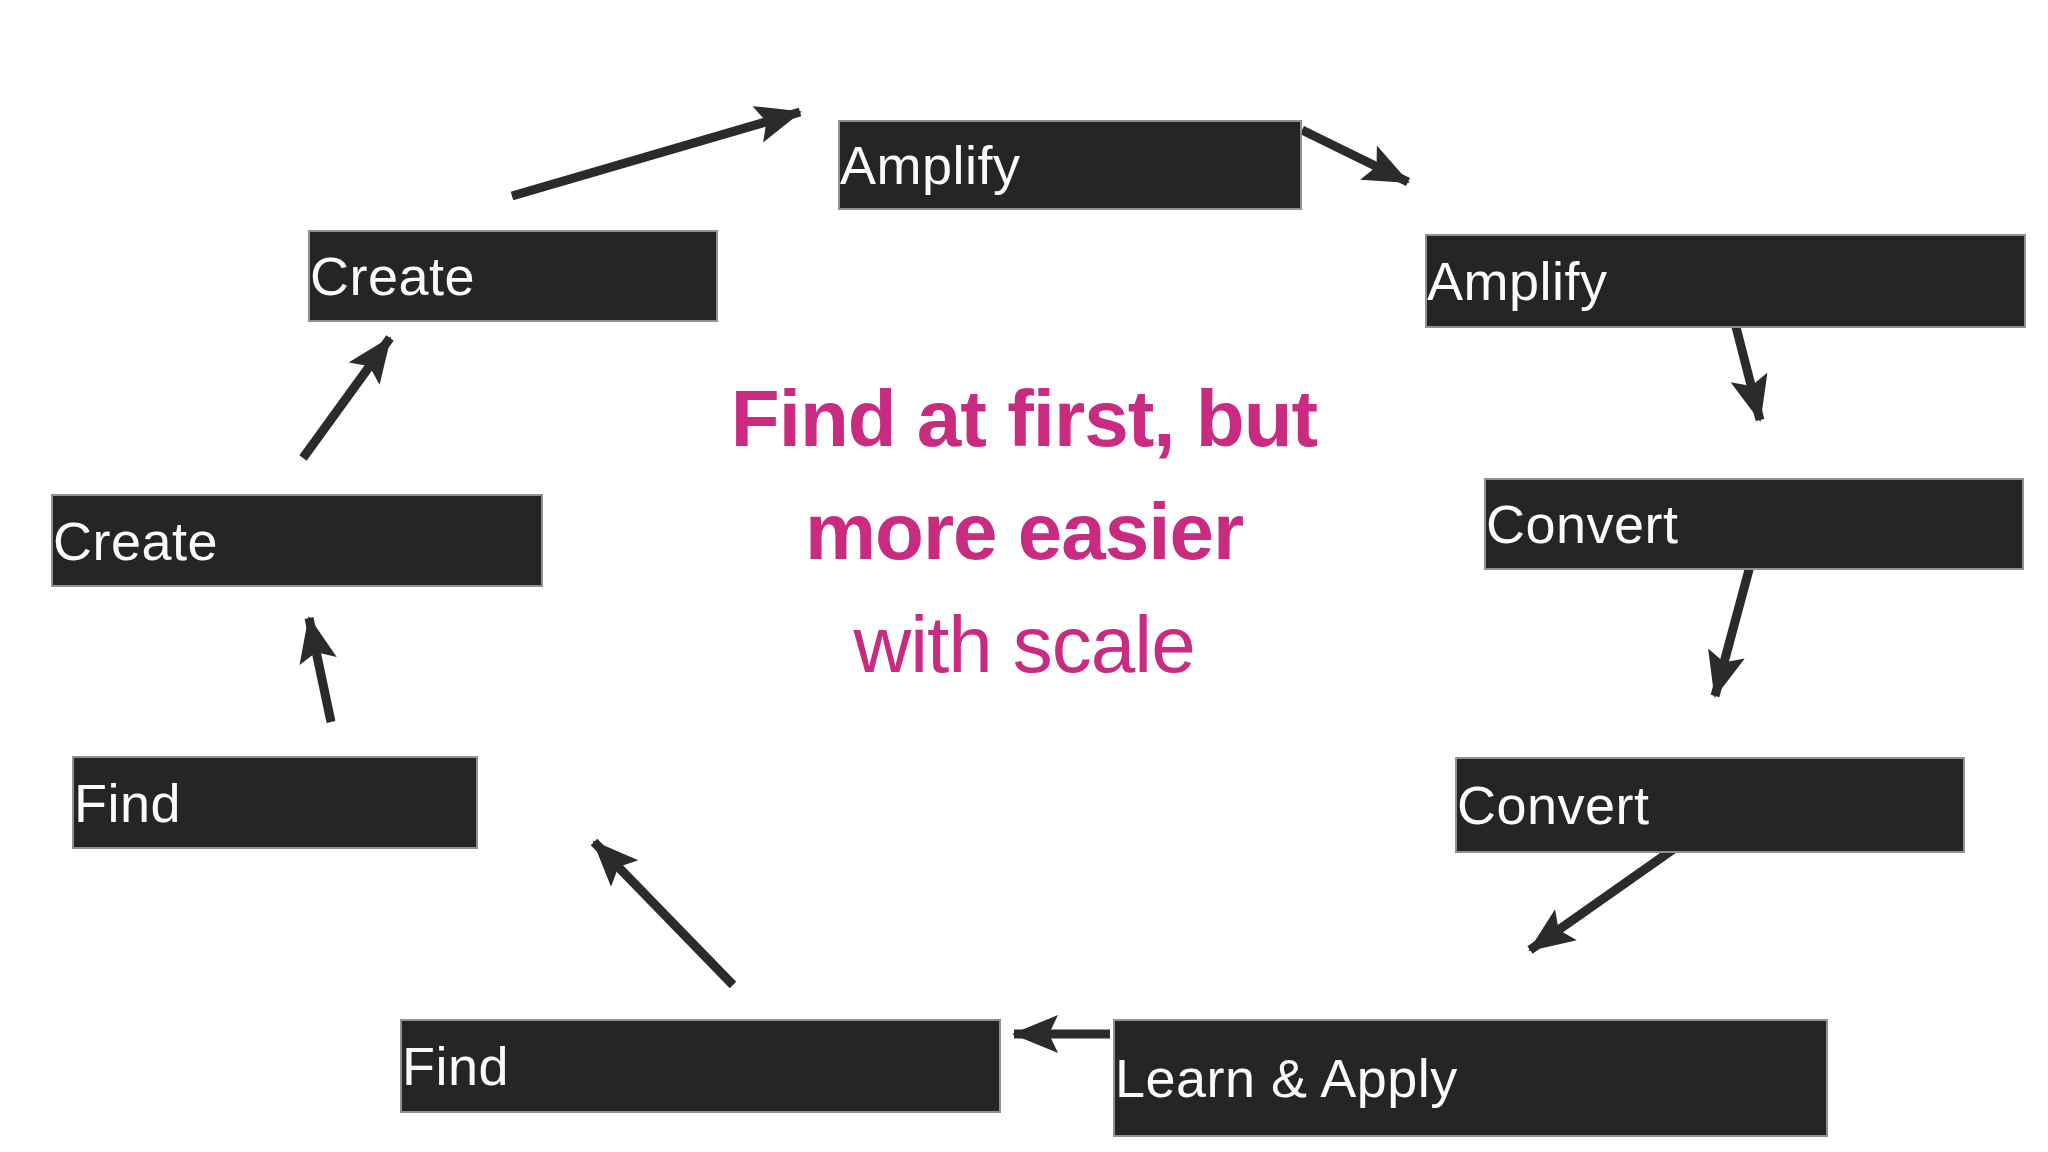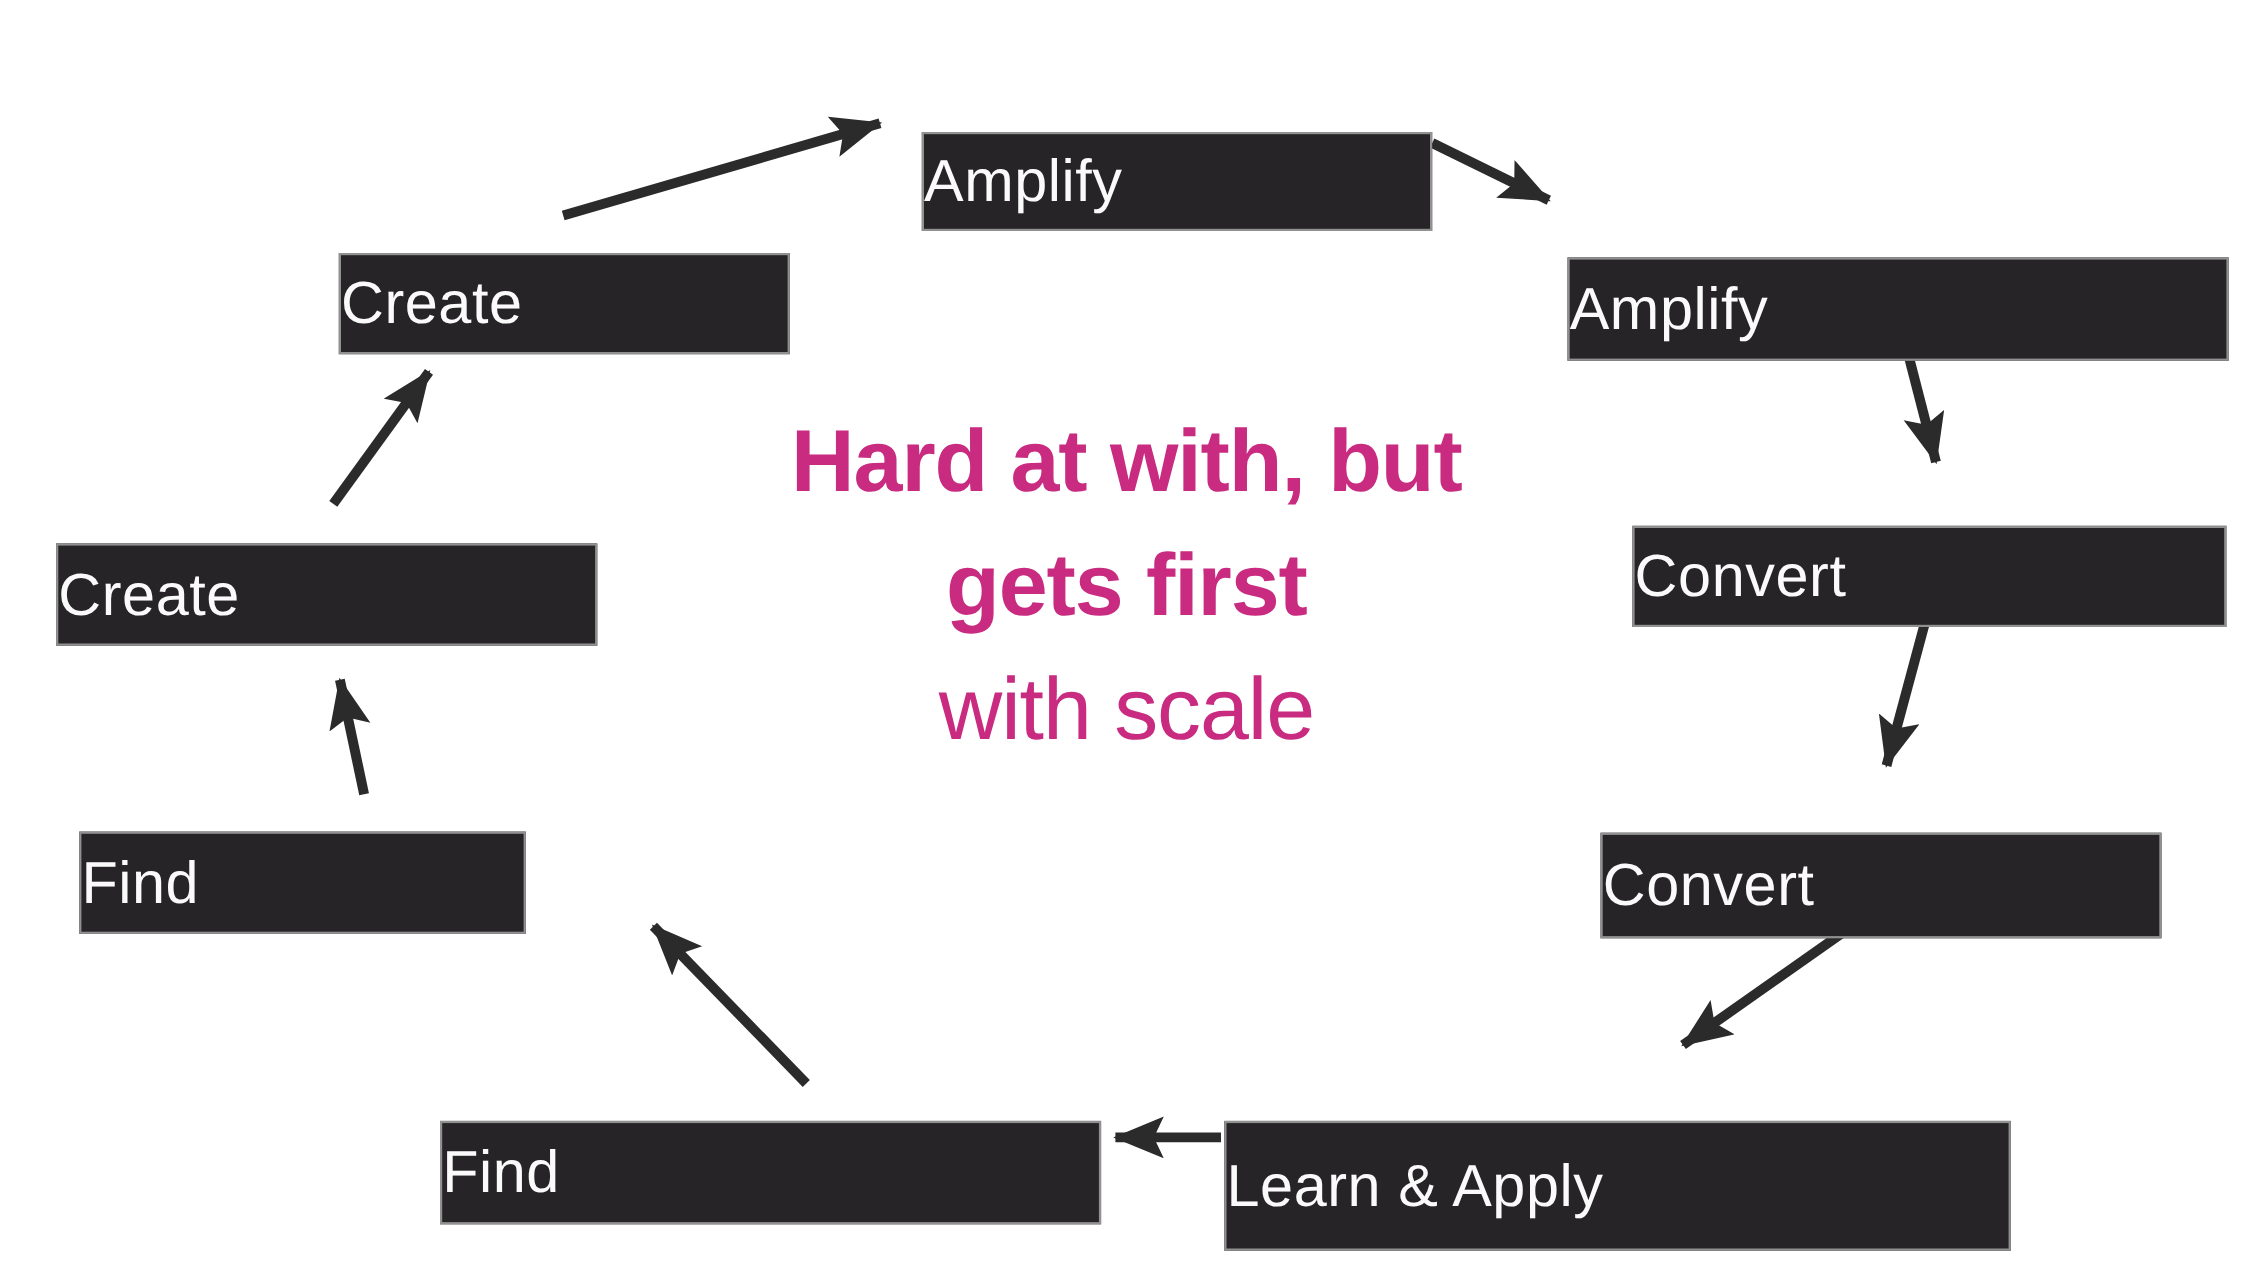--- a/index.html
+++ b/index.html
@@ -96,18 +96,18 @@
       </div>
       <div class="flow-box" style="left: 72px; top: 724px; width: 406px; height: 93px;">
         <span class="label">Find</span>
       </div>
       <div class="flow-box" style="left: 51px; top: 462px; width: 492px; height: 93px;">
         <span class="label">Create</span>
       </div>
     </div>
 
   <div class="center-text">
-    <span class="line" style="font-weight: 700;">Hard at with, but</span>
-    <span class="line" style="font-weight: 700;">gets first</span>
+    <span class="line" style="font-weight: 700;">Find at first, but</span>
+    <span class="line" style="font-weight: 700;">more easier</span>
     <span class="line" style="font-weight: 400;">with scale</span>
   </div>
 
 </div>
 
 </body></html>

